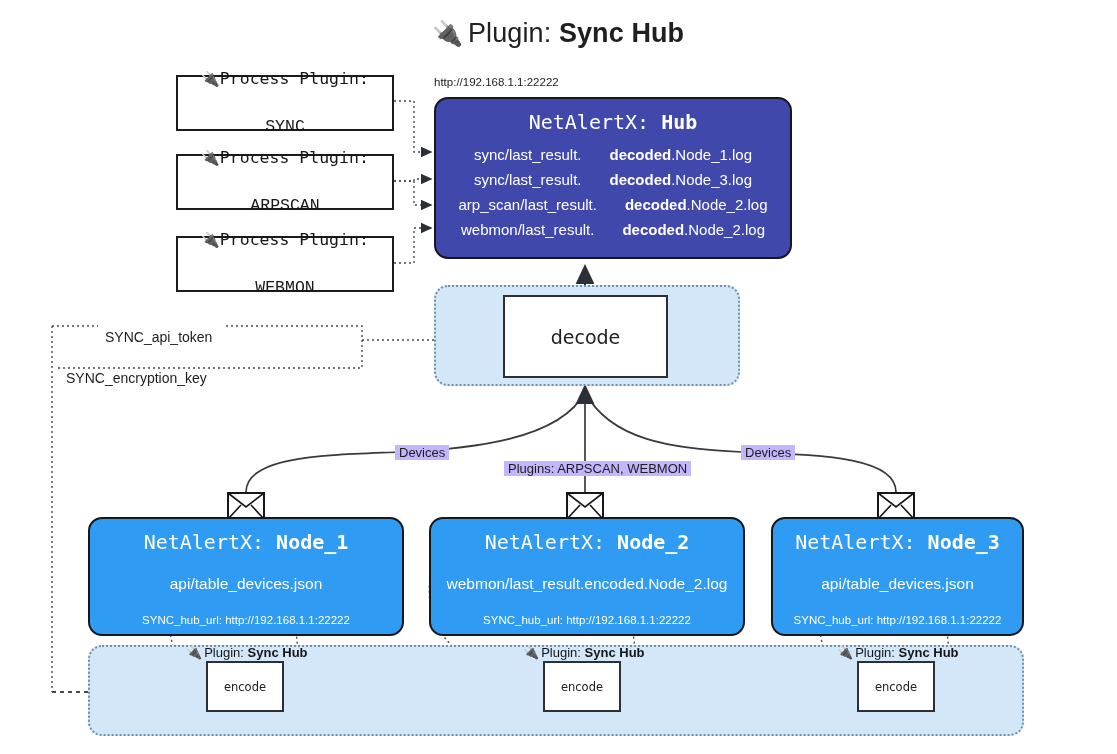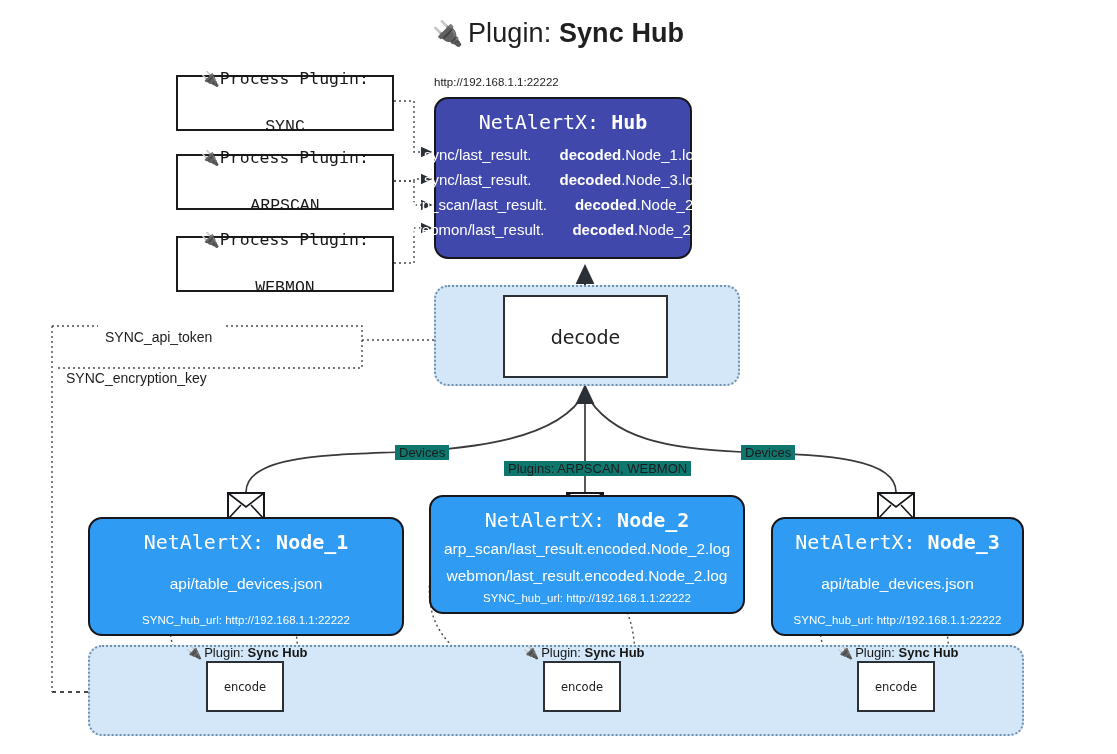--- a/index.html
+++ b/index.html
@@ -60,21 +60,21 @@
   .hub-url {
     position: absolute;
     left: 434px; top: 76px; width: 306px;
     font-size: 11.5px;
     color: #1c1c1c;
     white-space: nowrap;
   }
   .hub {
     position: absolute;
     left: 434px; top: 97px;
-    width: 258px; height: 162px;
+    width: 358px; height: 162px;
     background: #4048ac;
     border: 2px solid #16161c;
     border-radius: 14px;
     box-sizing: border-box;
     color: #ffffff;
     display: flex;
     flex-direction: column;
     align-items: center;
     padding-top: 11px;
   }
@@ -125,21 +125,21 @@
     padding: 0 3px;
     white-space: nowrap;
     margin-top: 12px;
   }
 
   
   .edge-label {
     position: absolute;
     font-size: 13px;
     color: #1c1c1c;
-    background: #0f766e;
+    background: #c4b5fd;
     padding: 0 4px;
     white-space: nowrap;
   }
 
   
   .node {
     position: absolute;
     border: 2px solid #16161c;
     border-radius: 14px;
     box-sizing: border-box;
@@ -319,27 +319,26 @@
     <div class="node-title">
       <span>NetAlertX:</span>
       <span class="strong">Node_1</span>
     </div>
     <div class="node-lines">
       <div class="node-line">api/table_devices.json</div>
     </div>
     <div class="node-foot">SYNC_hub_url: http://192.168.1.1:22222</div>
   </div>
 
-  <div class="node" style="left:429px; top:495px; width:316px; height:119px;">
+  <div class="node" style="left:429px; top:517px; width:316px; height:119px;">
     <div class="node-title">
       <span>NetAlertX:</span>
       <span class="strong">Node_2</span>
     </div>
     <div class="node-lines">
-      <div class="node-line">arp_scan/last_result.encoded.Node_2.log</div>
       <div class="node-line">webmon/last_result.encoded.Node_2.log</div>
     </div>
     <div class="node-foot">SYNC_hub_url: http://192.168.1.1:22222</div>
   </div>
 
   <div class="node" style="left:771px; top:517px; width:253px; height:119px;">
     <div class="node-title">
       <span>NetAlertX:</span>
       <span class="strong">Node_3</span>
     </div>

